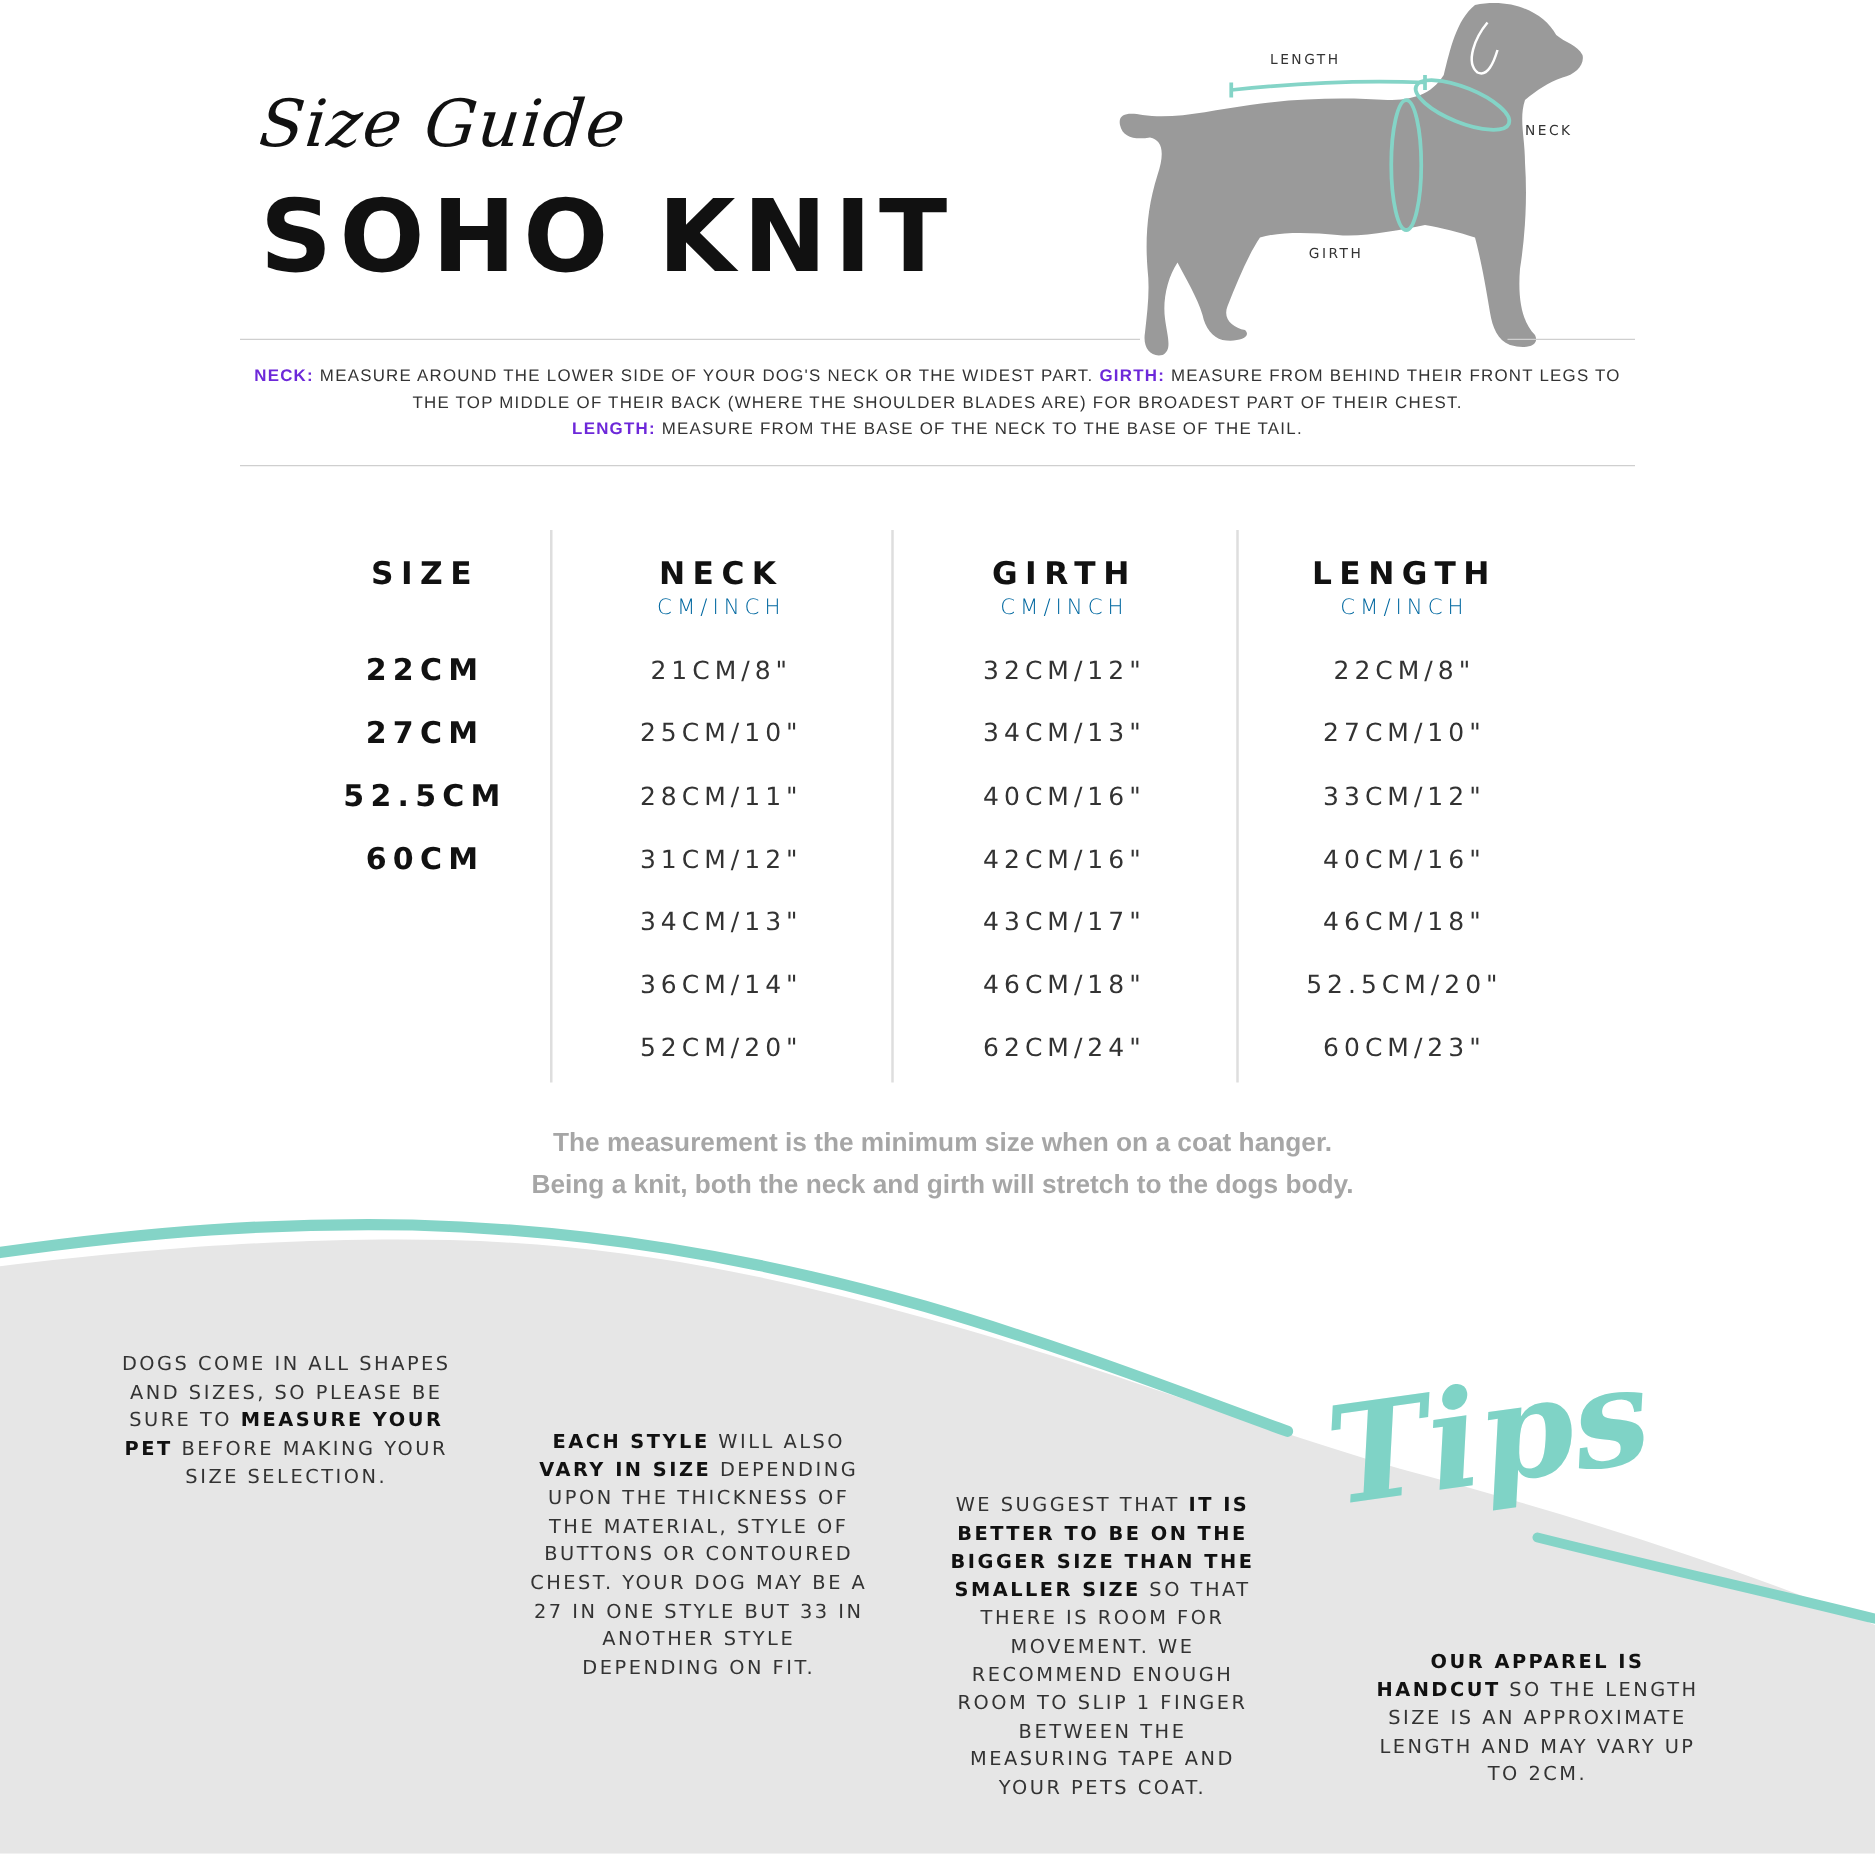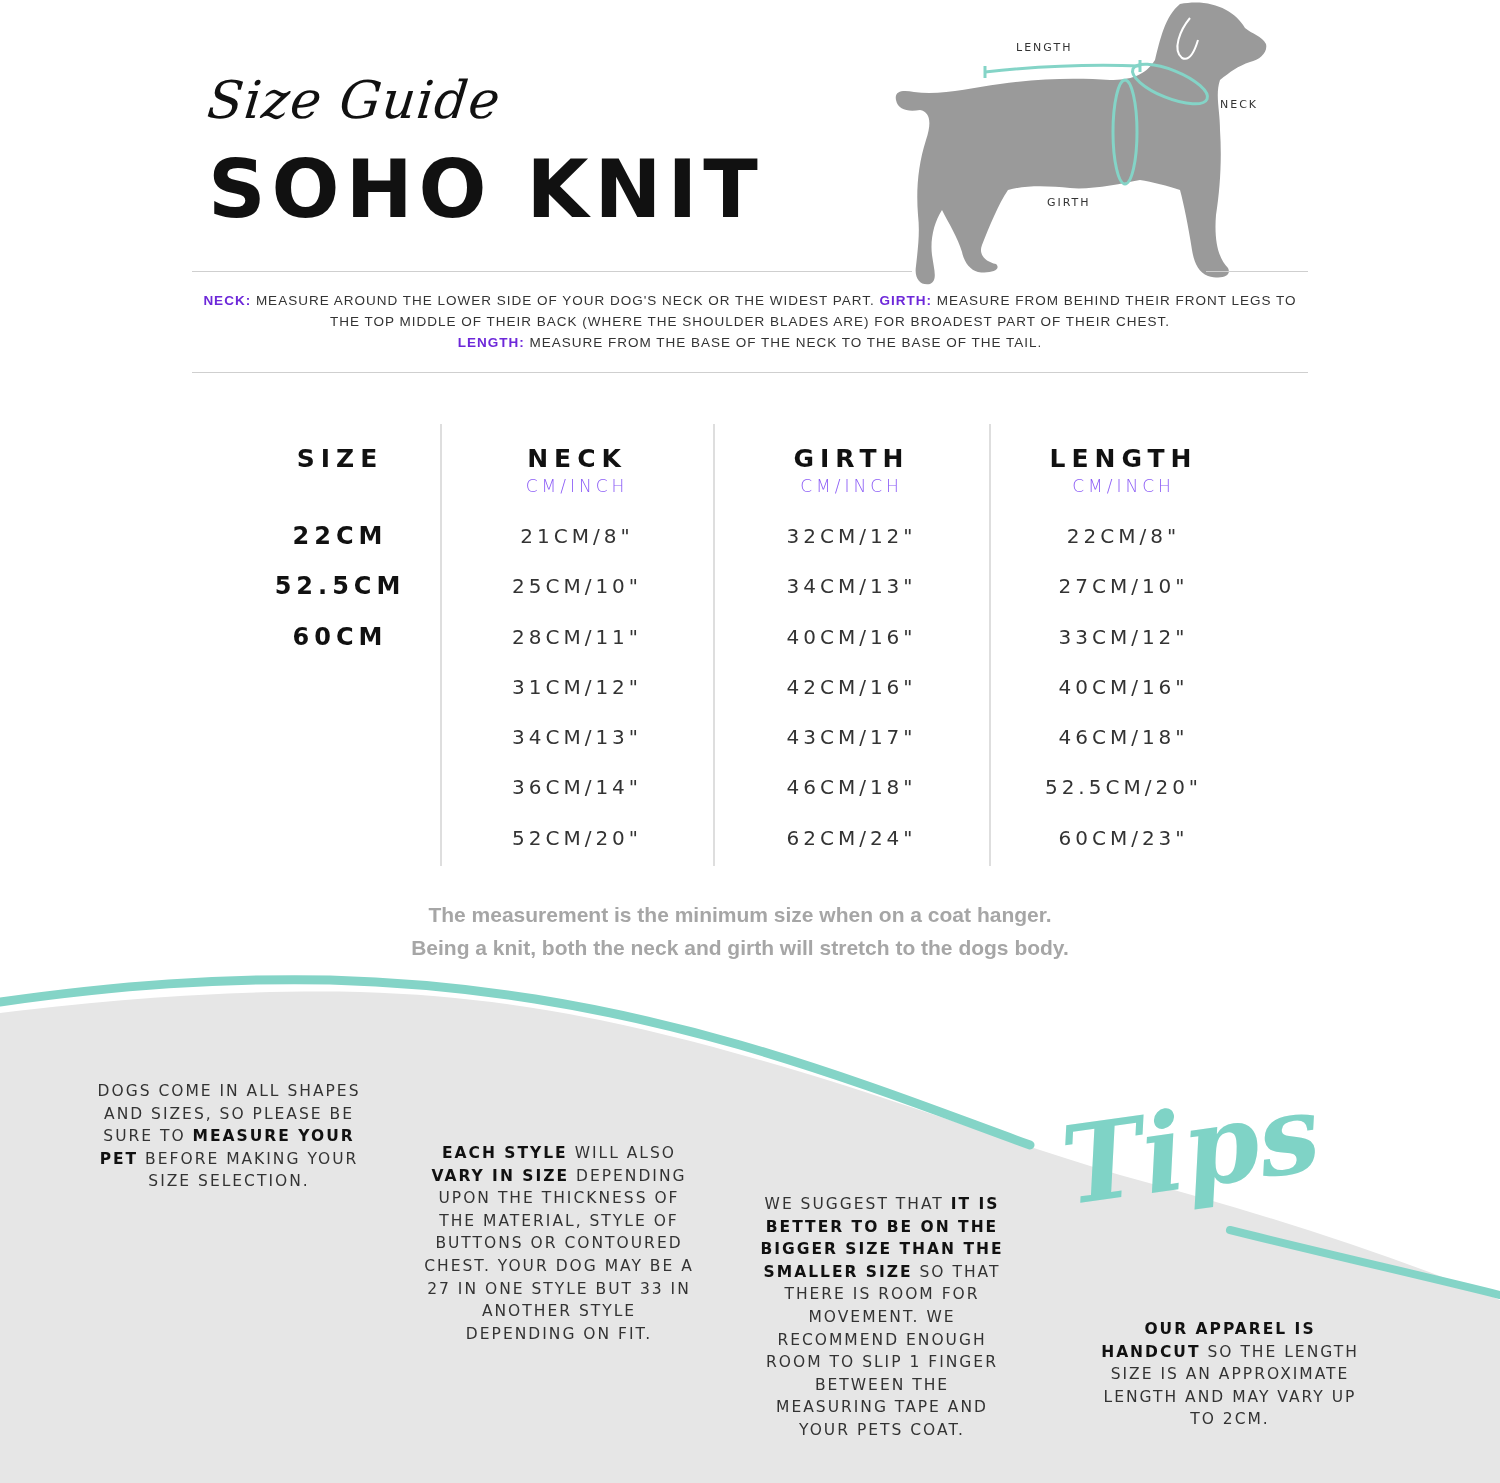--- a/index.html
+++ b/index.html
@@ -28,30 +28,30 @@
     font-family: "DejaVu Sans", sans-serif; font-size: 11px; letter-spacing: 2px; color: #333;
   }
   .size-table { left: 240px; top: 420px; width: 1040px; height: 445px; }
   .col { position: absolute; top: 0; text-align: center; }
   .col-head {
     font-family: "DejaVu Sans", sans-serif; font-weight: bold; font-size: 25px;
     letter-spacing: 6px; color: #111; height: 30px; line-height: 30px; margin-top: 24px;
   }
   .col-sub {
     font-family: "DejaVu Sans", sans-serif; font-size: 17px; letter-spacing: 4px;
-    color: #8b5cf6; height: 24px; line-height: 24px; font-weight: 300;
+    color: #0369a1; height: 24px; line-height: 24px; font-weight: 300;
   }
   .cells { position: absolute; left: 0; top: 98px; width: 100%; }
   .cell {
     height: 50.3px; line-height: 36px; font-size: 20px; letter-spacing: 4px; color: #333;
   }
   .cell.bold { font-weight: bold; font-size: 24px; color: #111; letter-spacing: 5px; }
   .vdiv { position: absolute; top: 4px; width: 2px; height: 442px; background: #dedede; }
   .note {
-    left: 290px; top: 898px; width: 900px; text-align: center;
+    left: 304px; top: 898px; width: 900px; text-align: center;
     font-family: "Liberation Sans", sans-serif; font-weight: bold; font-size: 21px;
     color: #a6a6a6; line-height: 33px;
   }
   .tip-text {
     text-align: center; font-family: "DejaVu Sans", sans-serif; font-size: 15.5px;
     letter-spacing: 2px; line-height: 22.6px; color: #333;
   }
   .tip-text b { color: #111; letter-spacing: 2px; }
   .tip-para { margin: 0 0 22px 0; }
   .tips-word {
@@ -94,20 +94,21 @@
 <div class="abs instructions">
   <b>NECK:</b><span> MEASURE AROUND THE LOWER SIDE OF YOUR DOG'S NECK OR THE WIDEST PART. </span><b>GIRTH:</b><span> MEASURE FROM BEHIND THEIR FRONT LEGS TO THE TOP MIDDLE OF THEIR BACK (WHERE THE SHOULDER BLADES ARE) FOR BROADEST PART OF THEIR CHEST.</span><br>
   <b>LENGTH:</b><span> MEASURE FROM THE BASE OF THE NECK TO THE BASE OF THE TAIL.</span>
 </div>
 
 <div class="abs size-table">
   <div class="col" style="left:0;width:200px">
     <div class="col-head">SIZE</div>
     <div class="cells">
       <div class="cell bold">22CM</div>
+      <div class="cell bold">27CM</div>
       <div class="cell bold">52.5CM</div>
       <div class="cell bold">60CM</div>
     </div>
   </div>
   <div class="vdiv" style="left:200px"></div>
 
   <div class="col" style="left:202px;width:270px">
     <div class="col-head">NECK</div>
     <div class="col-sub">CM/INCH</div>
     <div class="cells">

